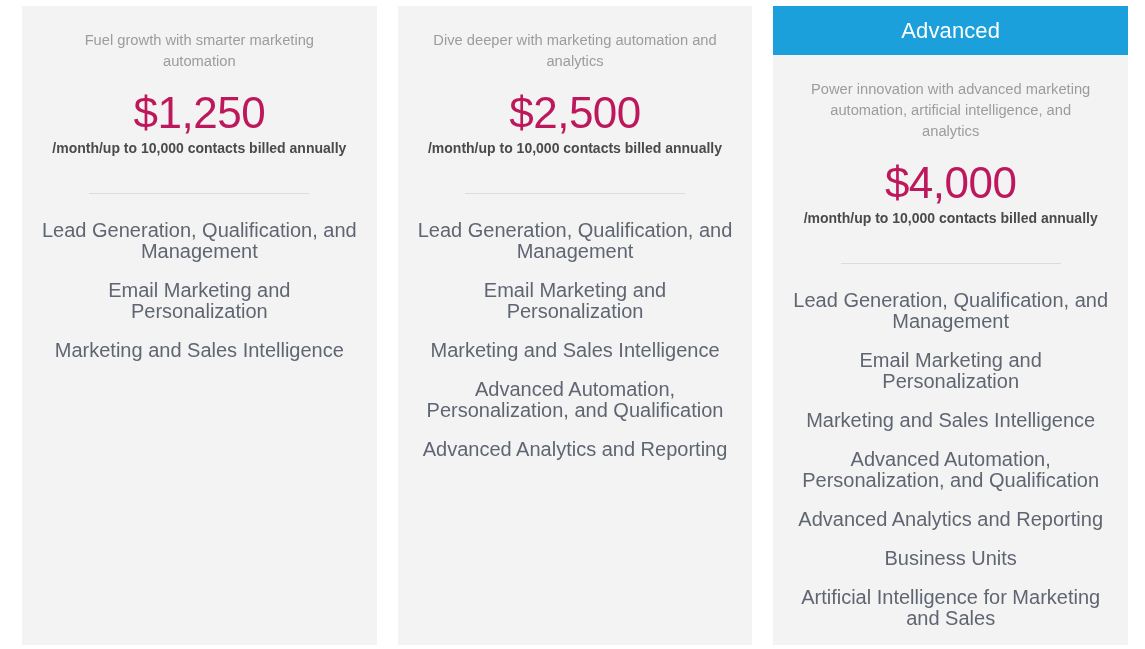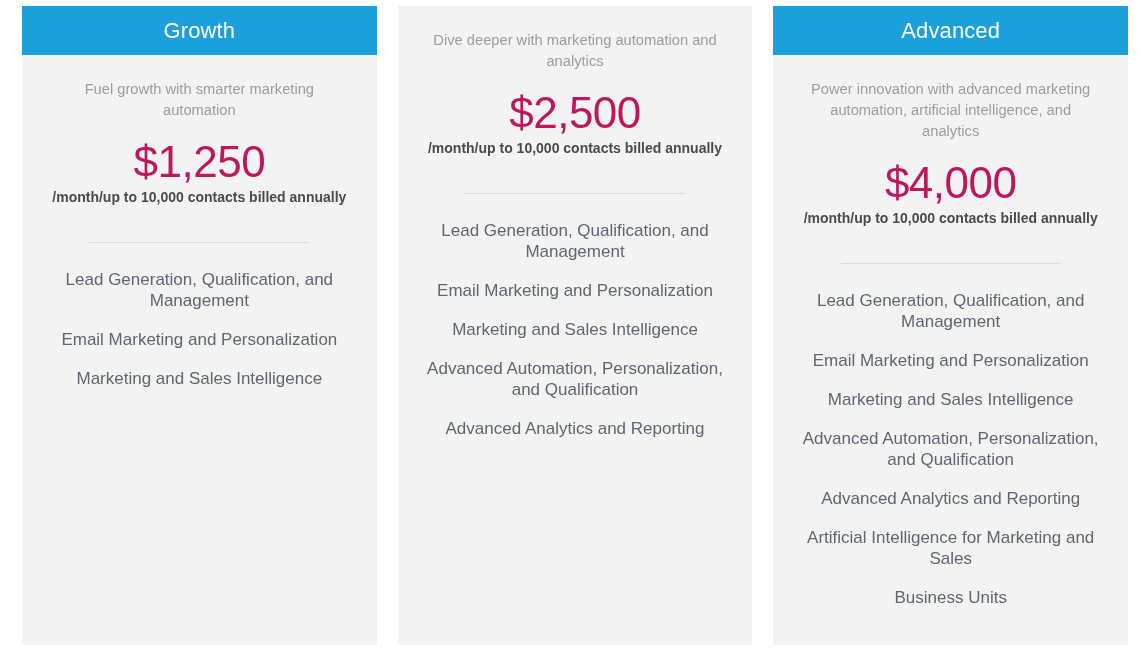--- a/index.html
+++ b/index.html
@@ -101,38 +101,35 @@
   .plan-features {
     margin: 0;
     padding: 0;
     list-style: none;
     width: 100%;
     margin-top: 26px;
   }
 
   .plan-feature {
     color: #5f6672;
-    font-size: 17px;
+    font-size: 20px;
     line-height: 21px;
     text-align: center;
     margin-bottom: 18px;
     padding: 0 4px;
   }
   .plan-feature:last-child {
     margin-bottom: 0;
   }
 </style>
 </head>
 <body>
 
 <div id="pricing-table">
     <div class="plan-card">
-      <div class="plan-header">
-        <span>Growth</span>
-      </div>
       <div class="plan-body">
         <div class="plan-desc">Fuel growth with smarter marketing automation</div>
         <div class="plan-price">$1,250</div>
         <div class="plan-price-note">/month/up to 10,000 contacts billed annually</div>
         <div class="plan-divider"></div>
         <ul class="plan-features">
           <li class="plan-feature">Lead Generation, Qualification, and Management</li>
           <li class="plan-feature">Email Marketing and Personalization</li>
           <li class="plan-feature">Marketing and Sales Intelligence</li>
         </ul>
@@ -161,18 +158,18 @@
         <div class="plan-desc">Power innovation with advanced marketing automation, artificial intelligence, and analytics</div>
         <div class="plan-price">$4,000</div>
         <div class="plan-price-note">/month/up to 10,000 contacts billed annually</div>
         <div class="plan-divider"></div>
         <ul class="plan-features">
           <li class="plan-feature">Lead Generation, Qualification, and Management</li>
           <li class="plan-feature">Email Marketing and Personalization</li>
           <li class="plan-feature">Marketing and Sales Intelligence</li>
           <li class="plan-feature">Advanced Automation, Personalization, and Qualification</li>
           <li class="plan-feature">Advanced Analytics and Reporting</li>
+          <li class="plan-feature">Business Units</li>
           <li class="plan-feature">Artificial Intelligence for Marketing and Sales</li>
-          <li class="plan-feature">Business Units</li>
         </ul>
       </div>
     </div>
   </div>
 
 </body></html>

